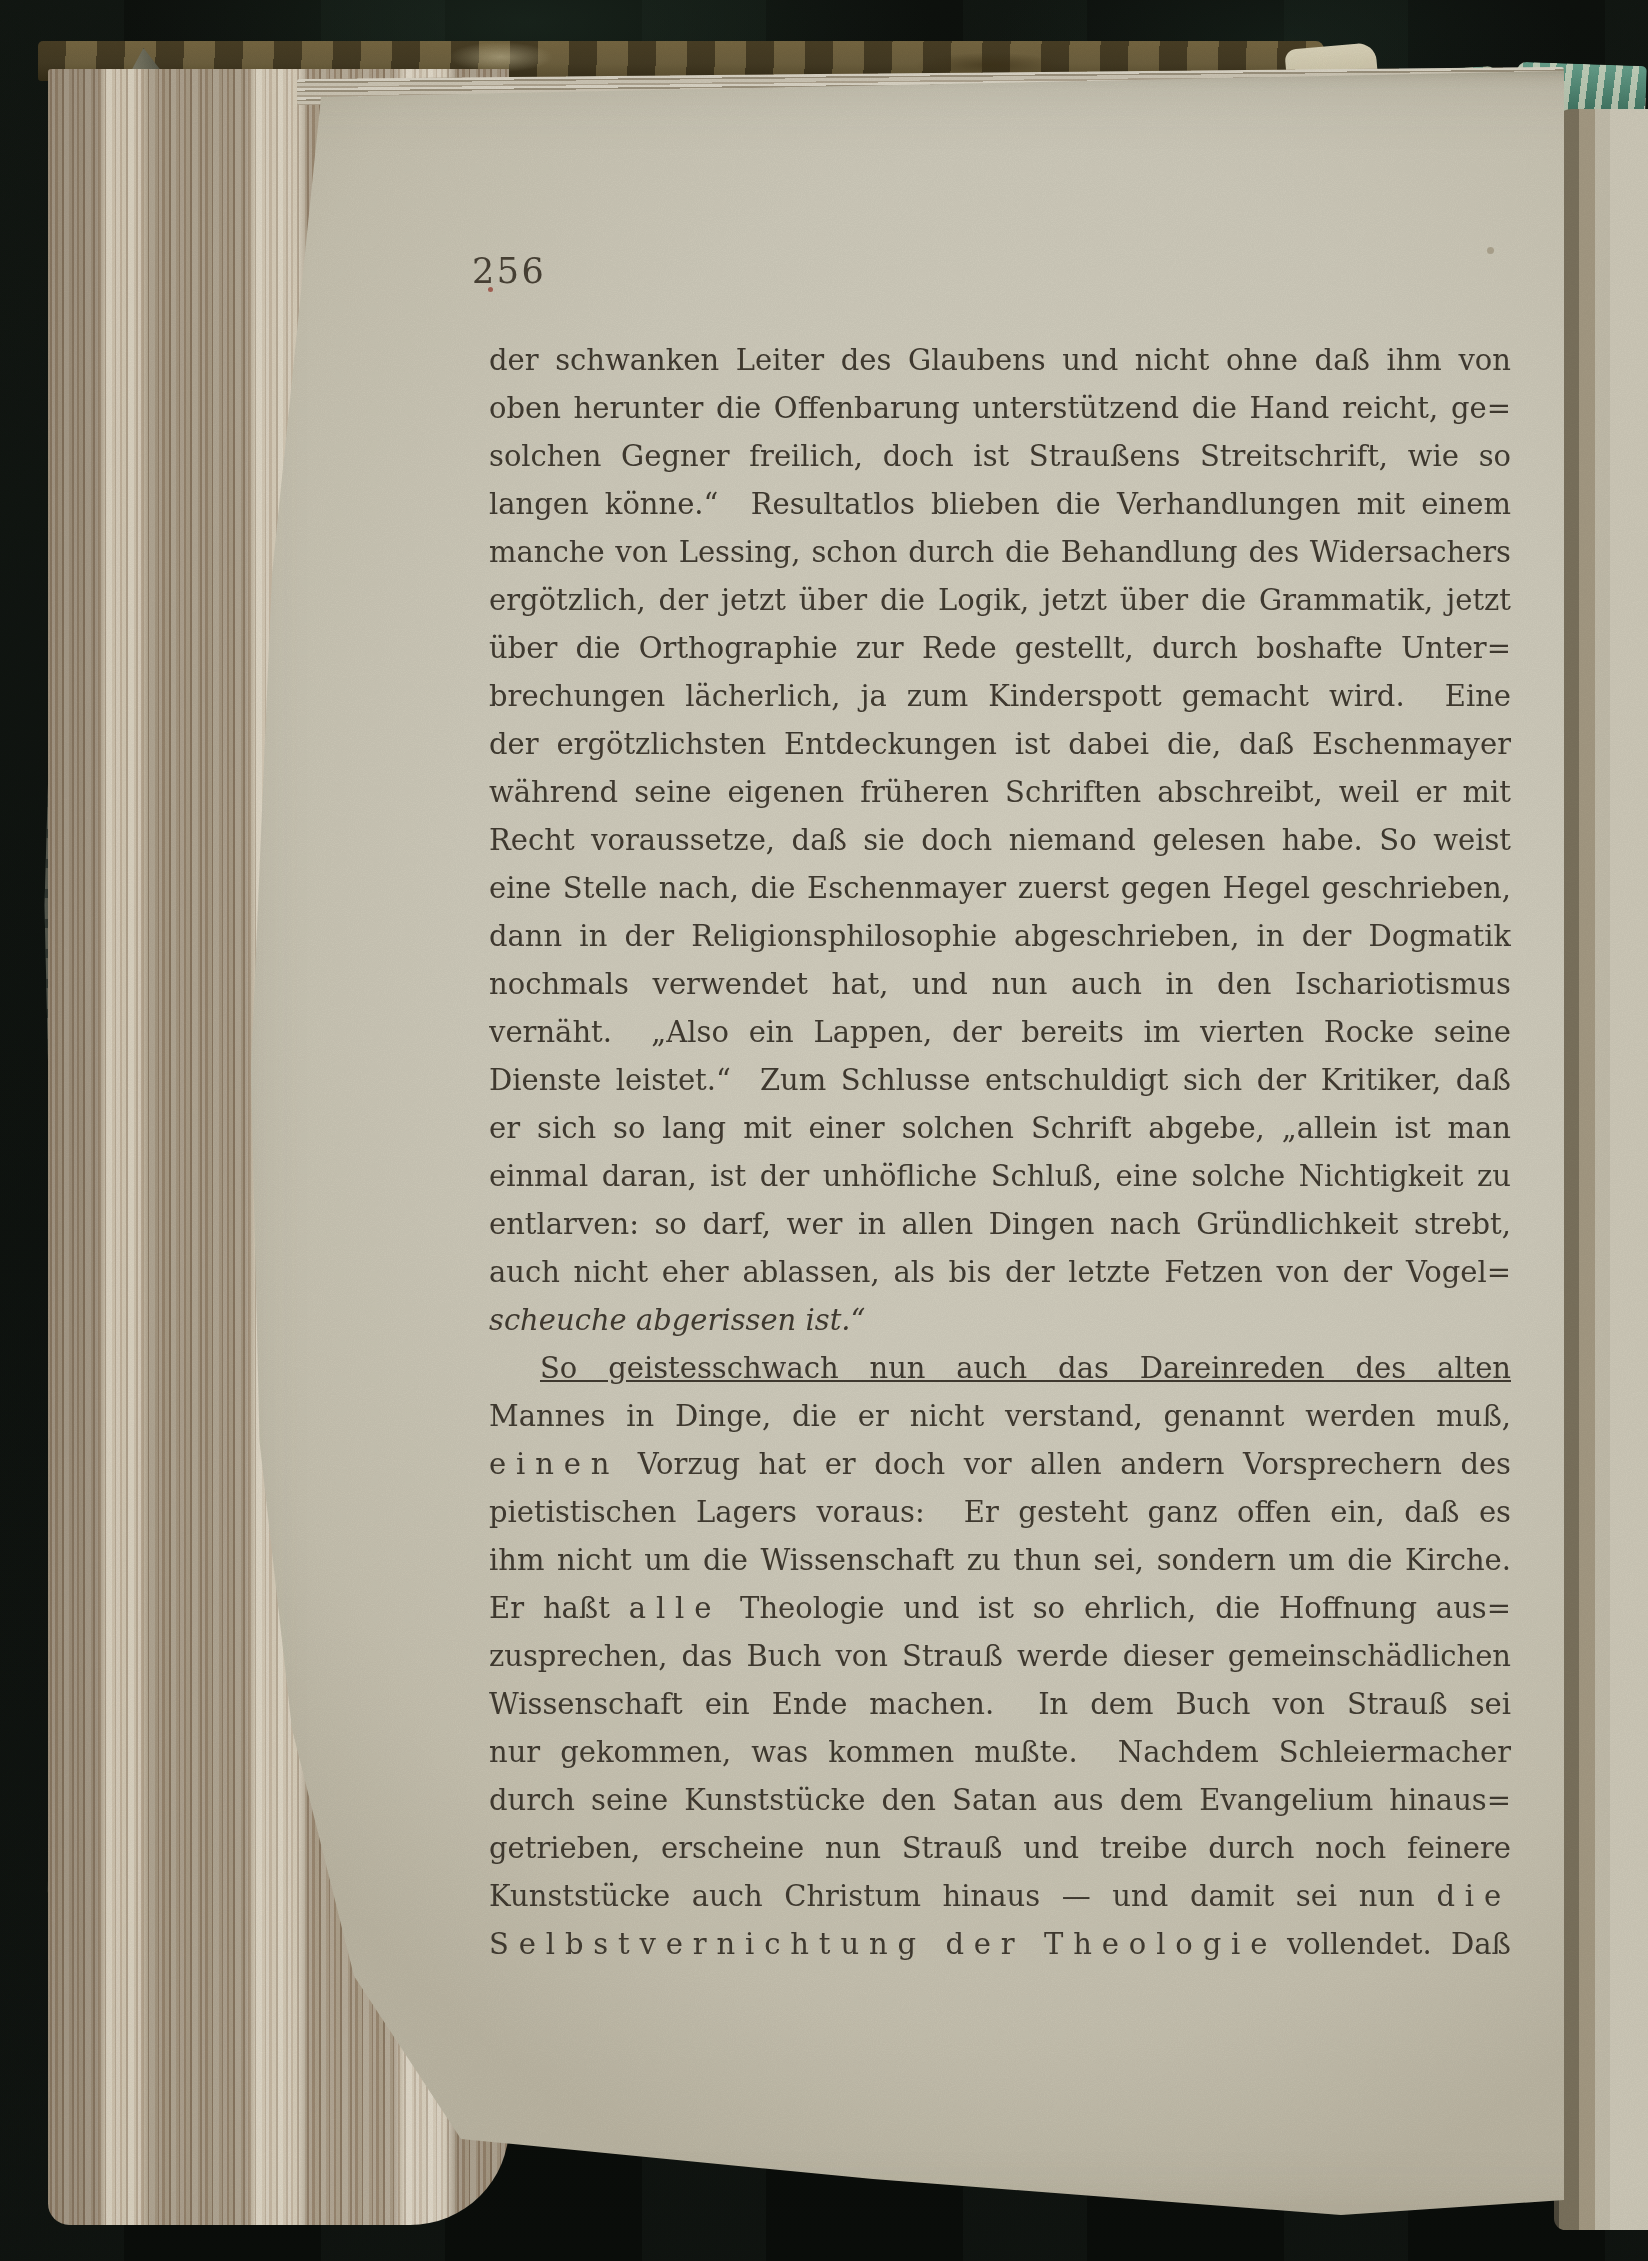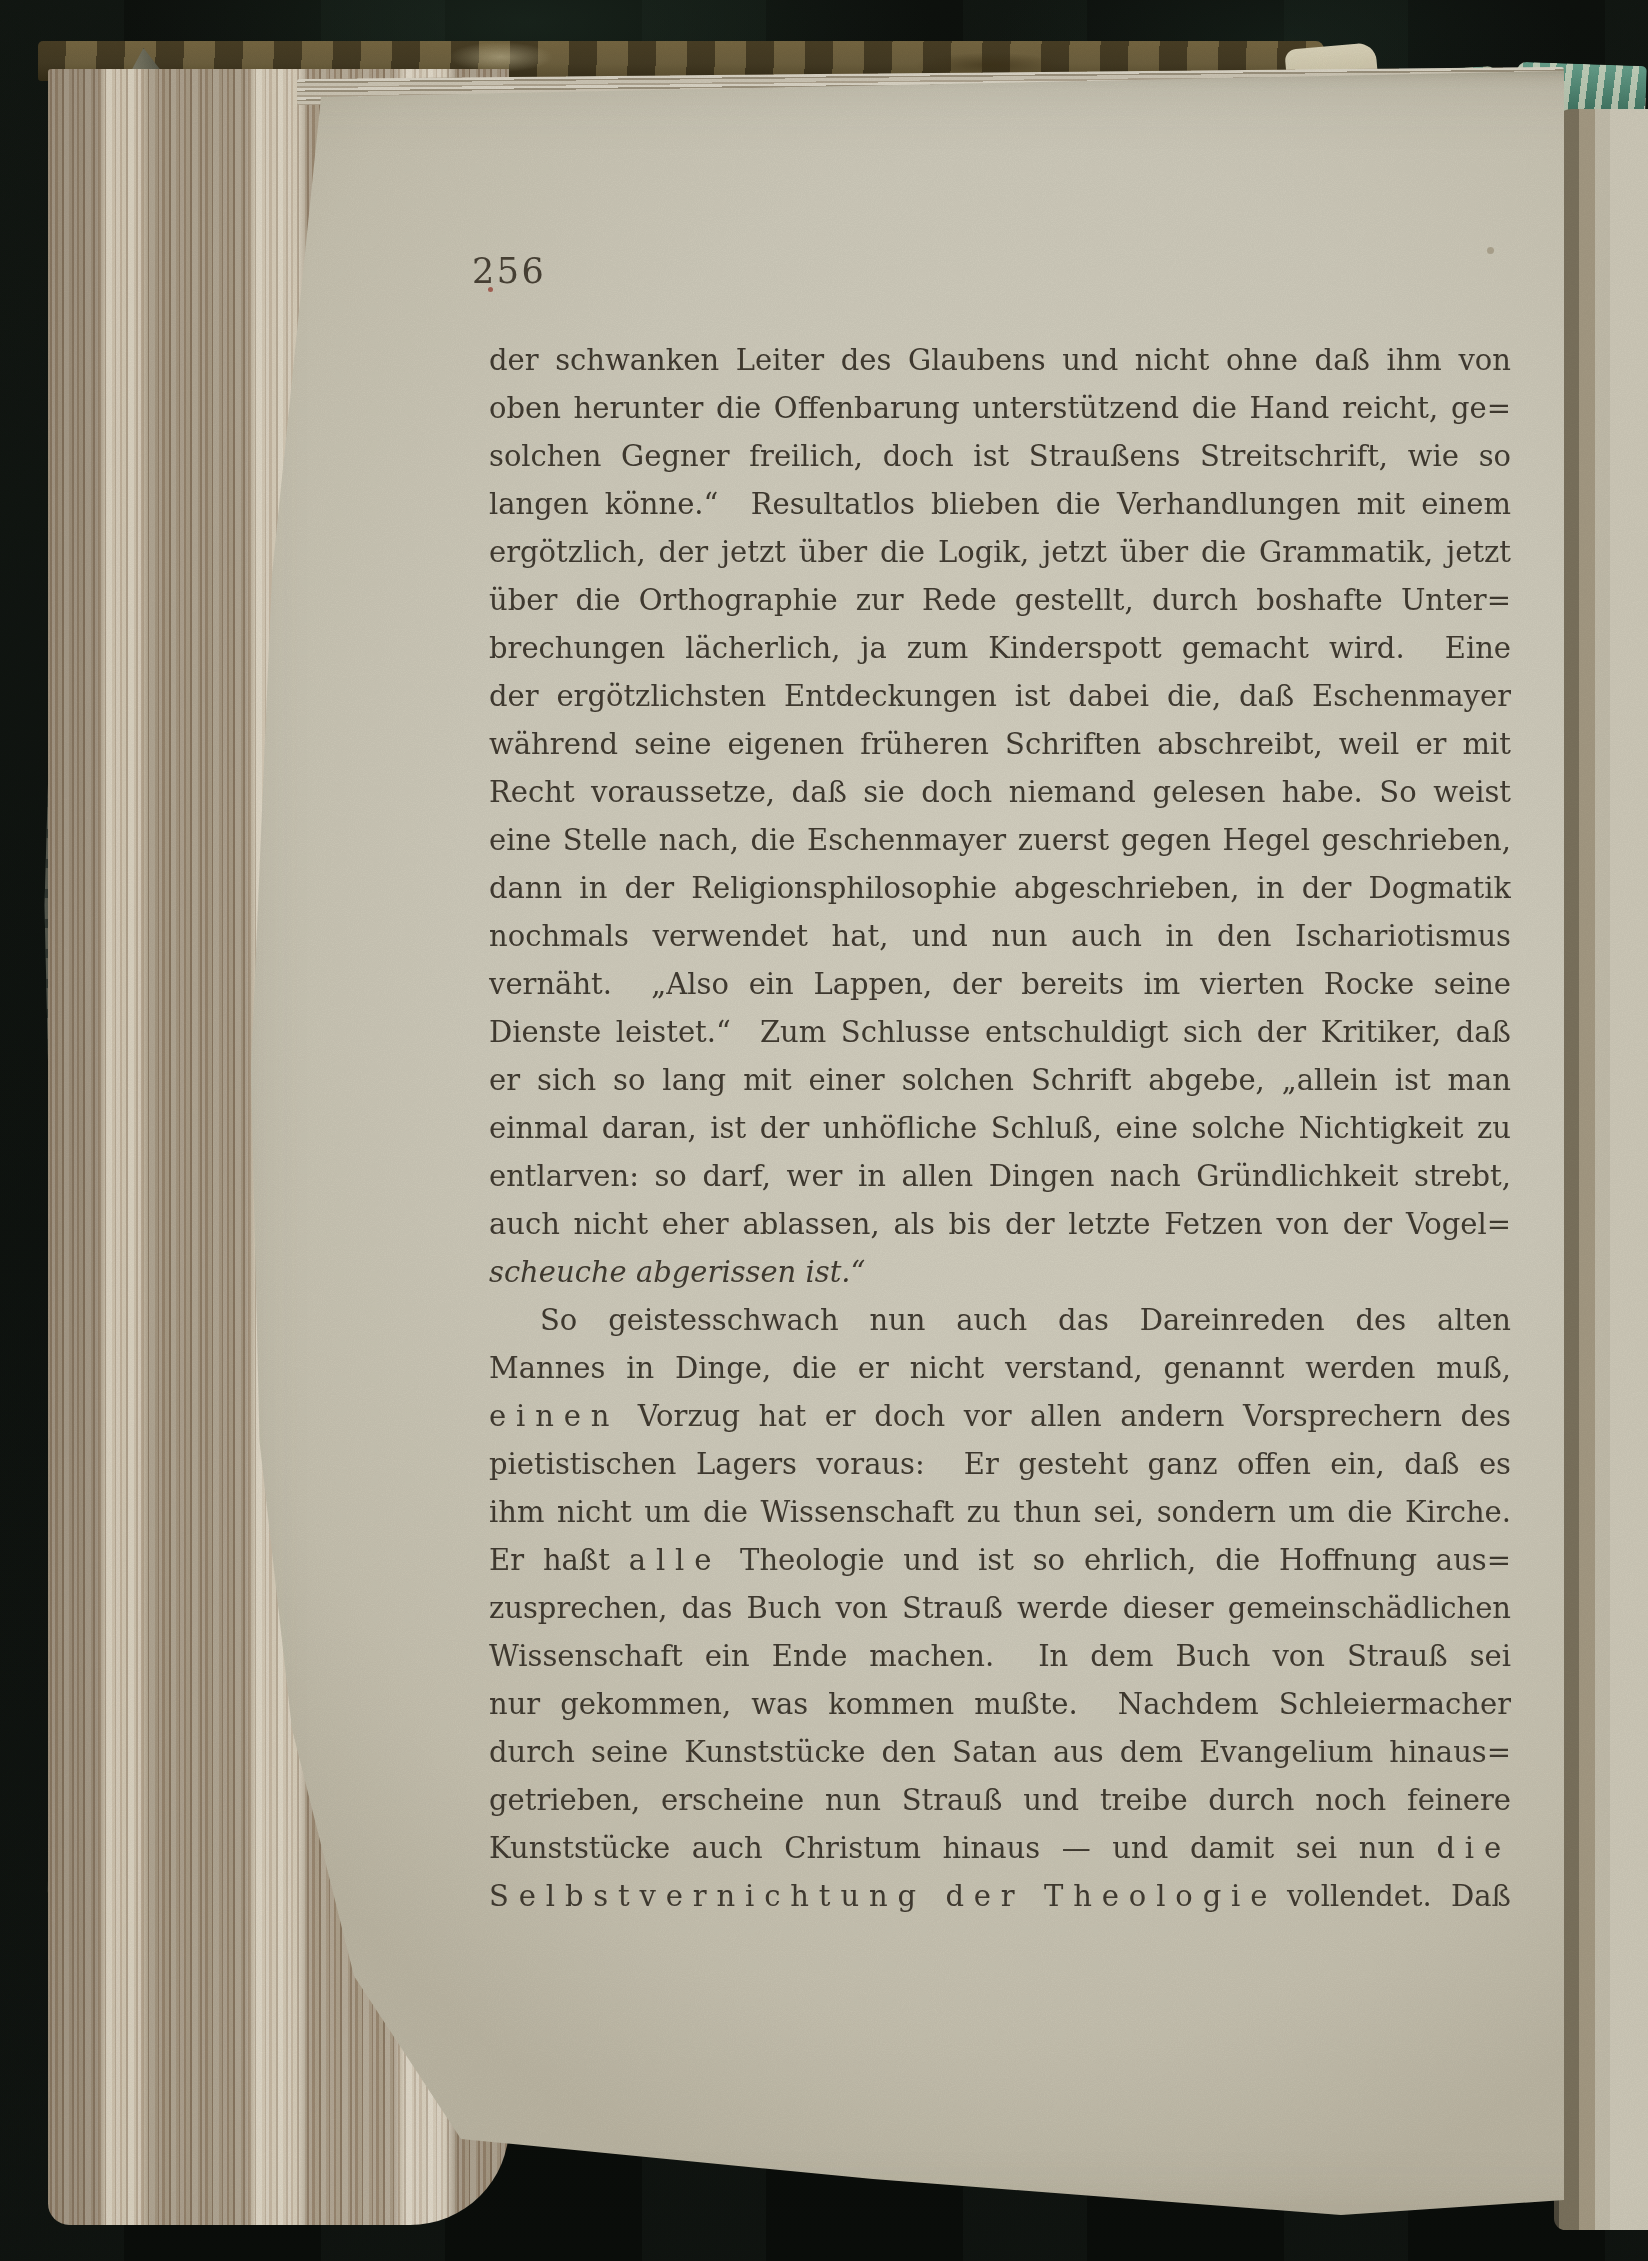--- a/index.html
+++ b/index.html
@@ -119,21 +119,21 @@
     position:absolute; left:260px; top:265px; width:1022px;
     color:var(--text,#423c32);
     font-size:29px;
   }
   .line{
     height:48px; line-height:48px;
     text-align:justify; text-align-last:justify;
     white-space:pre-wrap; overflow:hidden;
   }
   .line.short{text-align-last:left;font-style:italic;}
-  .line.indent{text-indent:51px;}
+  .line.indent{text-indent:51px;text-decoration:underline;}
   .sp{letter-spacing:.34em;}
 
   
   .grain{position:absolute; inset:0; opacity:.06; pointer-events:none;}
 </style>
 </head>
 <body>
 
 <div class="layer backdrop"></div>
 
@@ -150,20 +150,21 @@
 
 <div class="layer main-page">
   <div class="page-number">256</div>
   <div class="ink-speck"></div>
   <div class="dust-dot"></div>
   <div class="text-block">
       <div class="line"><span>der schwanken Leiter des Glaubens und nicht ohne daß ihm von</span></div>
       <div class="line"><span>oben herunter die Offenbarung unterstützend die Hand reicht, ge=</span></div>
       <div class="line"><span>solchen Gegner freilich, doch ist Straußens Streitschrift, wie so</span></div>
       <div class="line"><span>langen könne.“  Resultatlos blieben die Verhandlungen mit einem</span></div>
+      <div class="line"><span>manche von Lessing, schon durch die Behandlung des Widersachers</span></div>
       <div class="line"><span>ergötzlich, der jetzt über die Logik, jetzt über die Grammatik, jetzt</span></div>
       <div class="line"><span>über die Orthographie zur Rede gestellt, durch boshafte Unter=</span></div>
       <div class="line"><span>brechungen lächerlich, ja zum Kinderspott gemacht wird.  Eine</span></div>
       <div class="line"><span>der ergötzlichsten Entdeckungen ist dabei die, daß Eschenmayer fort=</span></div>
       <div class="line"><span>während seine eigenen früheren Schriften abschreibt, weil er mit</span></div>
       <div class="line"><span>Recht voraussetze, daß sie doch niemand gelesen habe. So weist Strauß</span></div>
       <div class="line"><span>eine Stelle nach, die Eschenmayer zuerst gegen Hegel geschrieben,</span></div>
       <div class="line"><span>dann in der Religionsphilosophie abgeschrieben, in der Dogmatik</span></div>
       <div class="line"><span>nochmals verwendet hat, und nun auch in den Ischariotismus</span></div>
       <div class="line"><span>vernäht.  „Also ein Lappen, der bereits im vierten Rocke seine</span></div>

